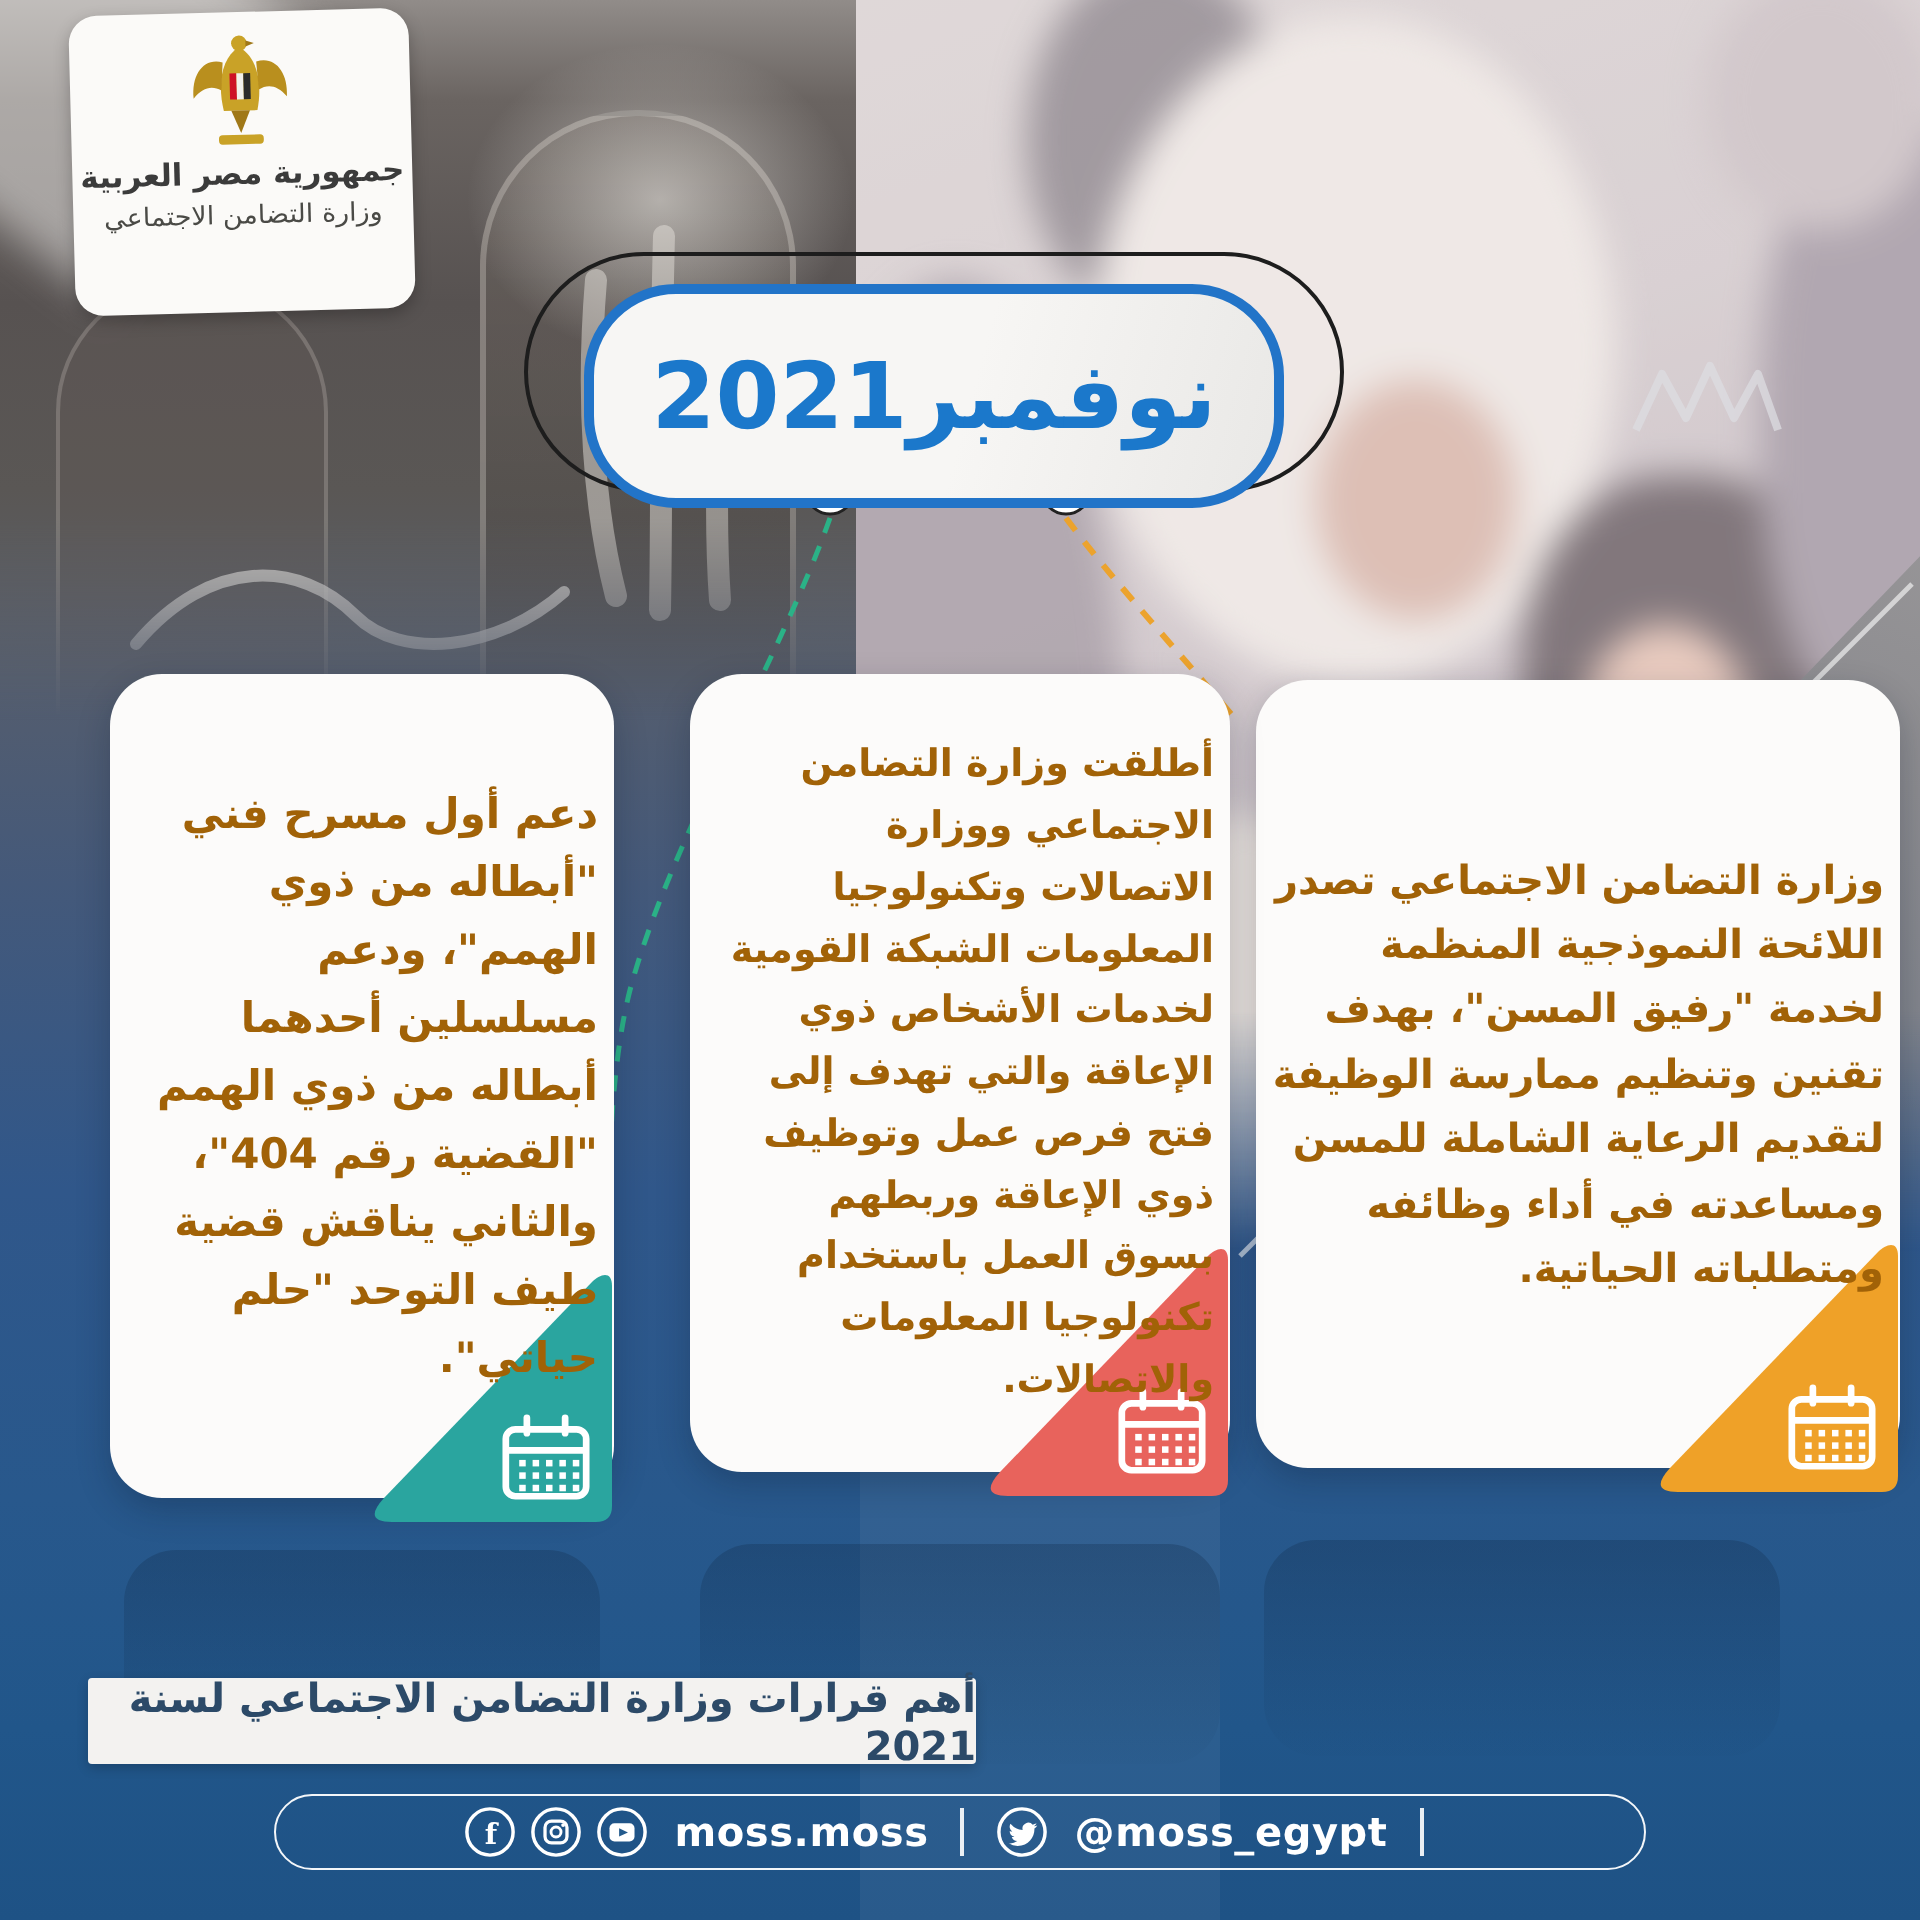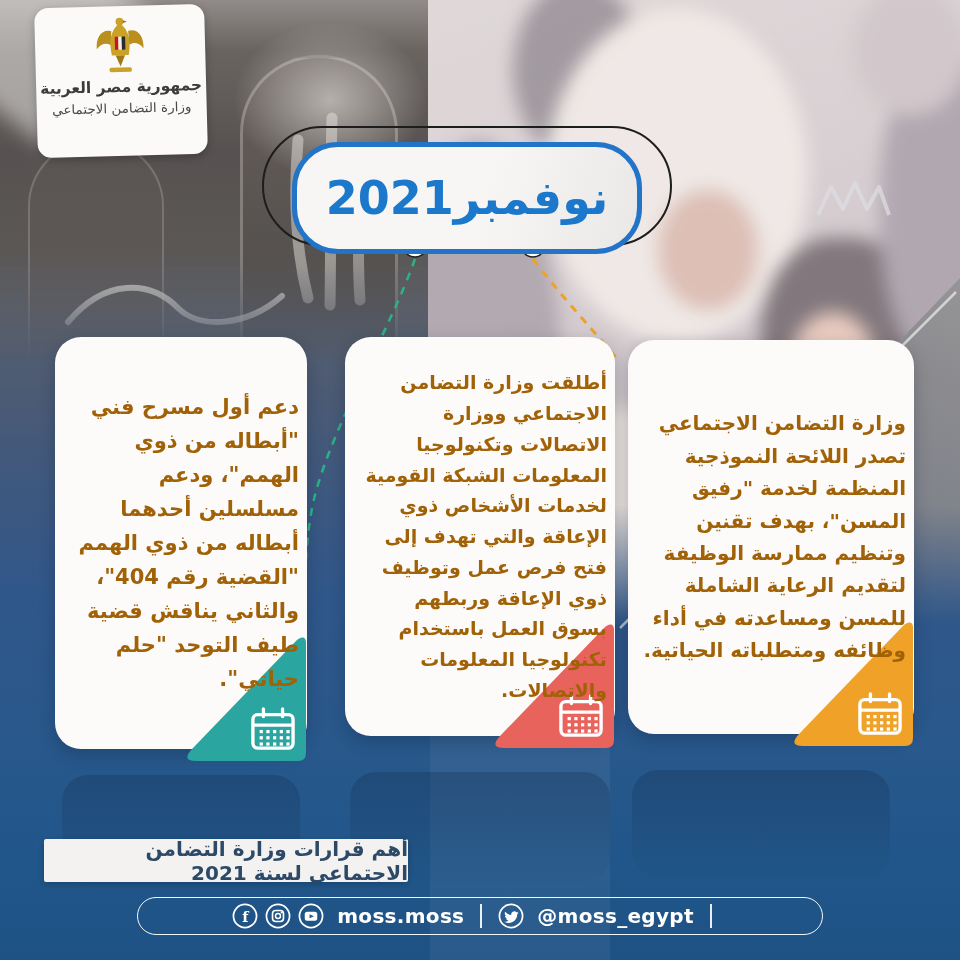--- a/index.html
+++ b/index.html
@@ -50,34 +50,34 @@
   .logo-country{font-size:15.5px;font-weight:bold;color:#3b3b3b;margin-top:2px;}
   .logo-ministry{font-size:13.5px;color:#4a4a46;margin-top:4px;transform:scaleY(.95);letter-spacing:.5px;}
   
   .badge-pill{left:292px;top:142px;width:350px;height:112px;border-radius:46px;
     border:5px solid #2274c8;background:linear-gradient(105deg,#f7f6f4 55%,#e9e8e6 100%);
     display:flex;align-items:center;justify-content:center;box-sizing:border-box;}
   .badge-text{direction:rtl;font-size:46px;font-weight:bold;color:#1b78cb;letter-spacing:-1px;}
   
   .card{background:#fcfbfa;border-radius:26px;box-shadow:0 6px 16px rgba(10,25,45,.25);
     display:flex;align-items:center;justify-content:center;box-sizing:border-box;padding:18px 8px;}
-  .c-right{left:628px;top:340px;width:286px;height:394px;font-size:20px;}
+  .c-right{left:628px;top:340px;width:322px;height:394px;font-size:20px;}
   .c-middle{left:345px;top:337px;width:270px;height:399px;font-size:19px;}
   .c-left{left:55px;top:337px;width:252px;height:412px;font-size:21px;}
   .card-text{position:relative;z-index:2;direction:rtl;text-align:right;font-weight:bold;
     color:#a16207;line-height:1.62;}
   .corner{position:absolute;right:-1px;bottom:-16px;width:128px;height:130px;z-index:1;}
   .cal{position:absolute;right:12px;bottom:14px;width:46px;height:44px;}
   .ghost{border-radius:26px;background:linear-gradient(180deg,rgba(17,44,75,.30),rgba(17,44,75,.02));}
   .g-left{left:62px;top:775px;width:238px;height:110px;}
   .g-middle{left:350px;top:772px;width:260px;height:110px;}
   .g-right{left:632px;top:770px;width:258px;height:108px;}
   
-  .banner{left:44px;top:839px;width:340px;height:43px;background:#f3f2f0;border-radius:2px;
-    display:flex;align-items:center;justify-content:center;box-shadow:0 2px 6px rgba(0,0,0,.2);padding-left:24px;}
+  .banner{left:44px;top:839px;width:444px;height:43px;background:#f3f2f0;border-radius:2px;
+    display:flex;align-items:center;justify-content:center;box-shadow:0 2px 6px rgba(0,0,0,.2);}
   .banner-text{direction:rtl;font-size:20px;font-weight:bold;color:#2c4a68;}
   
   .footer-pill{left:137px;top:897px;width:686px;height:38px;border:1.5px solid rgba(255,255,255,.95);
     border-radius:21px;display:flex;align-items:center;justify-content:center;box-sizing:border-box;}
   .f-group{display:flex;align-items:center;gap:7px;}
   .f-label{color:#fff;font-size:20px;font-weight:bold;letter-spacing:.3px;margin-left:6px;}
   .sep{width:2px;height:24px;background:rgba(255,255,255,.9);margin:0 16px;}
   .ficon{width:26px;height:26px;display:block;}
   .deco{left:0;top:0;width:960px;height:960px;pointer-events:none;}
 </style>

